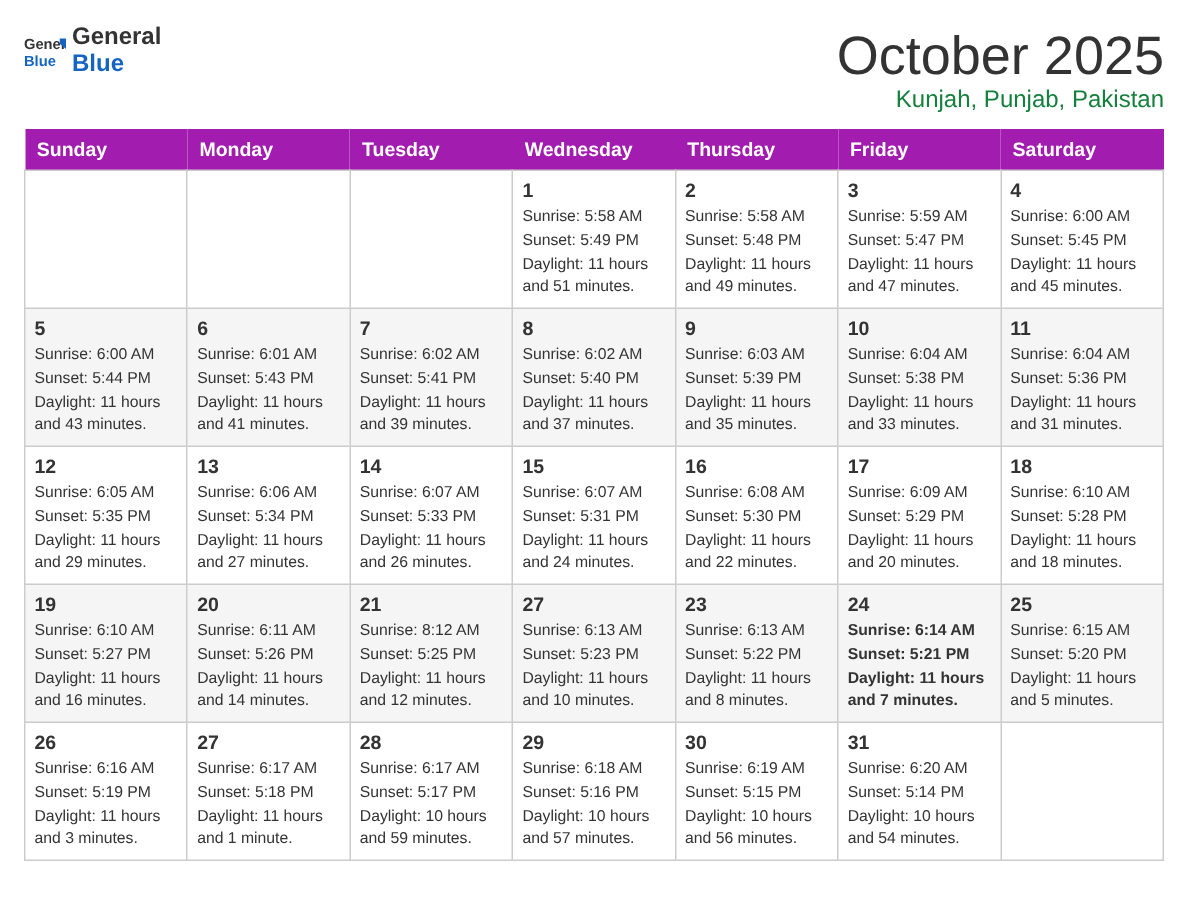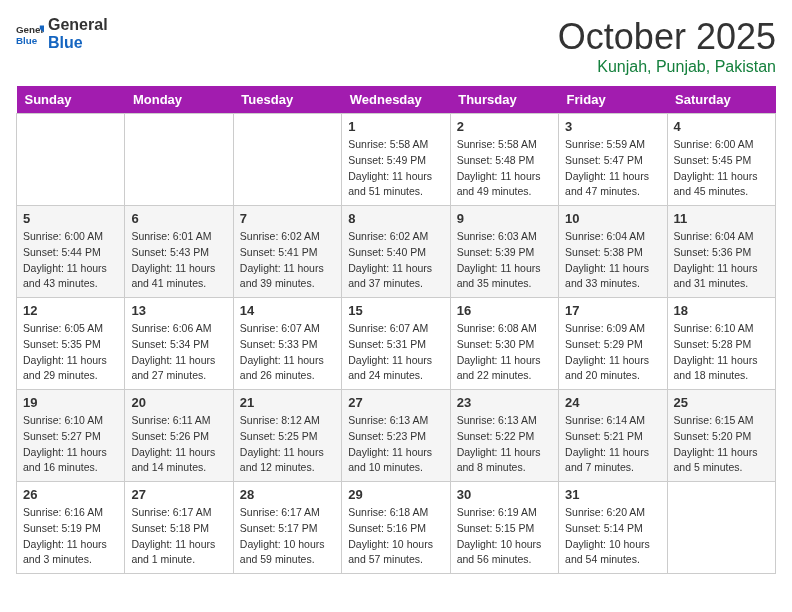--- a/index.html
+++ b/index.html
@@ -279,21 +279,21 @@
         </td>
         <td>
           <div class="day-number">23</div>
           <div class="day-info" style="white-space: pre-line;">Sunrise: 6:13 AM
 Sunset: 5:22 PM
 Daylight: 11 hours
 and 8 minutes.</div>
         </td>
         <td>
           <div class="day-number">24</div>
-          <div class="day-info" style="white-space: pre-line;">Sunrise: 6:14 AM
+          <div class="day-info" style="white-space: pre-line; font-weight: bold;">Sunrise: 6:14 AM
 Sunset: 5:21 PM
 Daylight: 11 hours
 and 7 minutes.</div>
         </td>
         <td>
           <div class="day-number">25</div>
           <div class="day-info" style="white-space: pre-line;">Sunrise: 6:15 AM
 Sunset: 5:20 PM
 Daylight: 11 hours
 and 5 minutes.</div>

